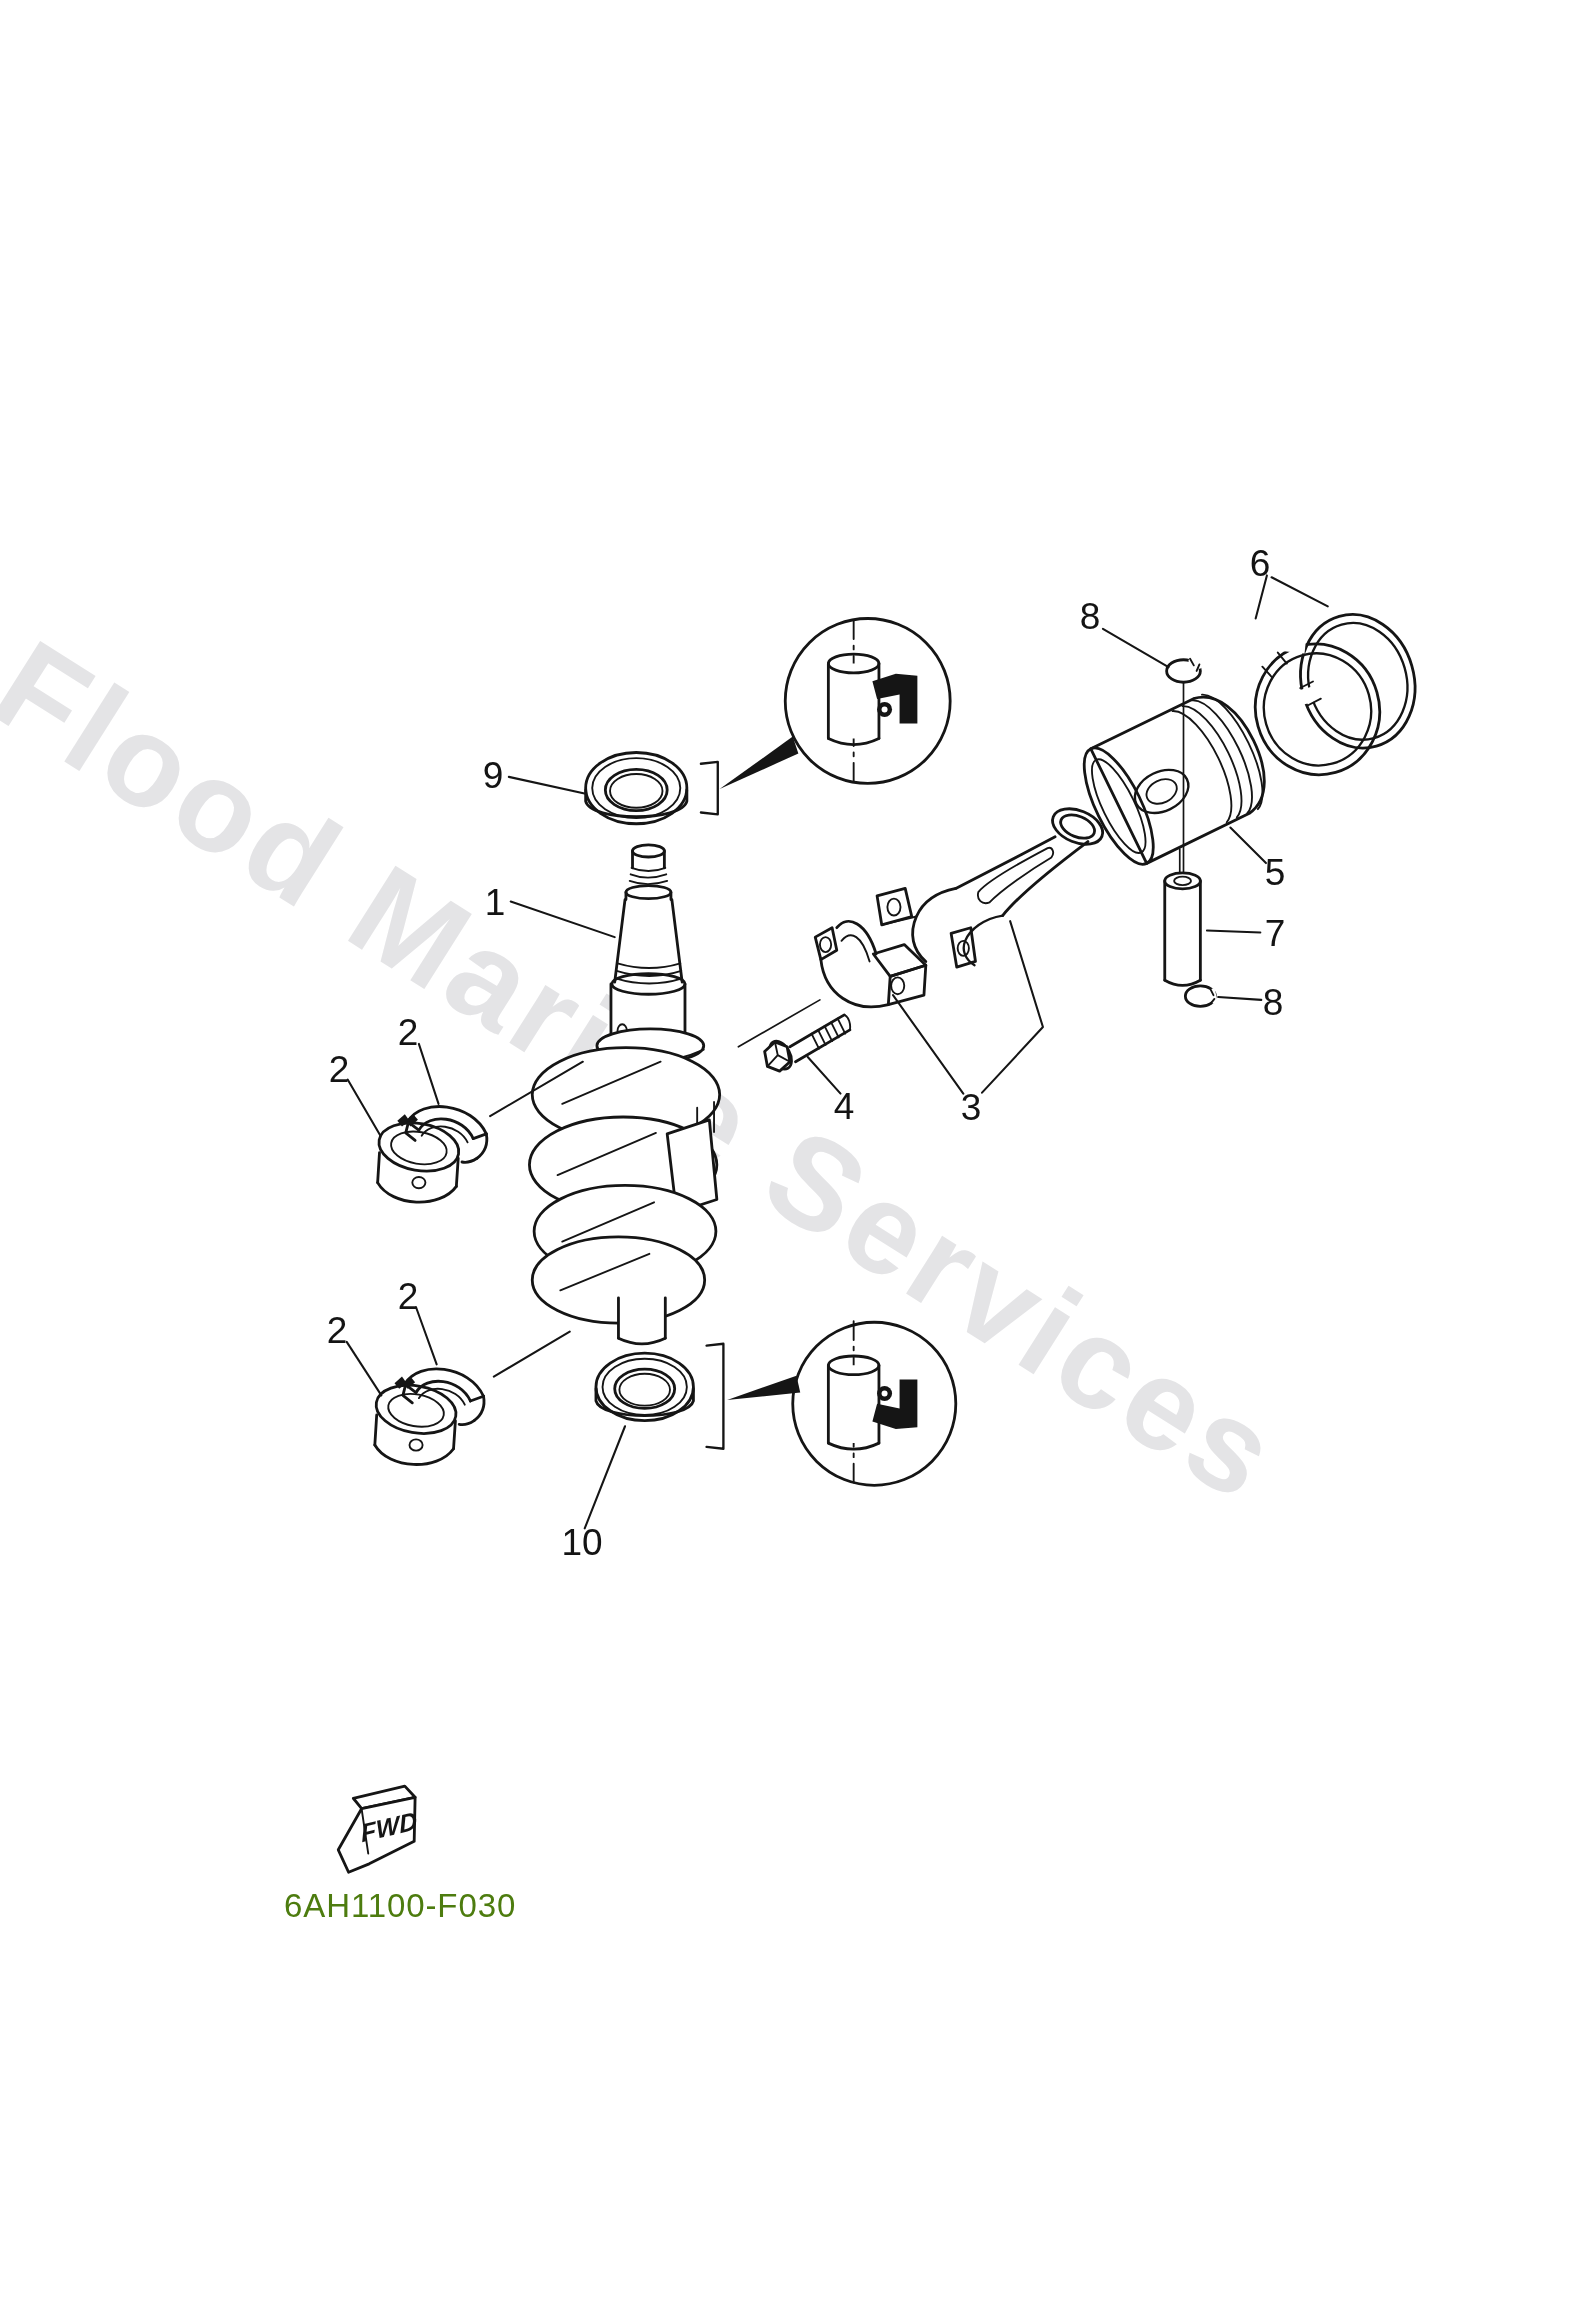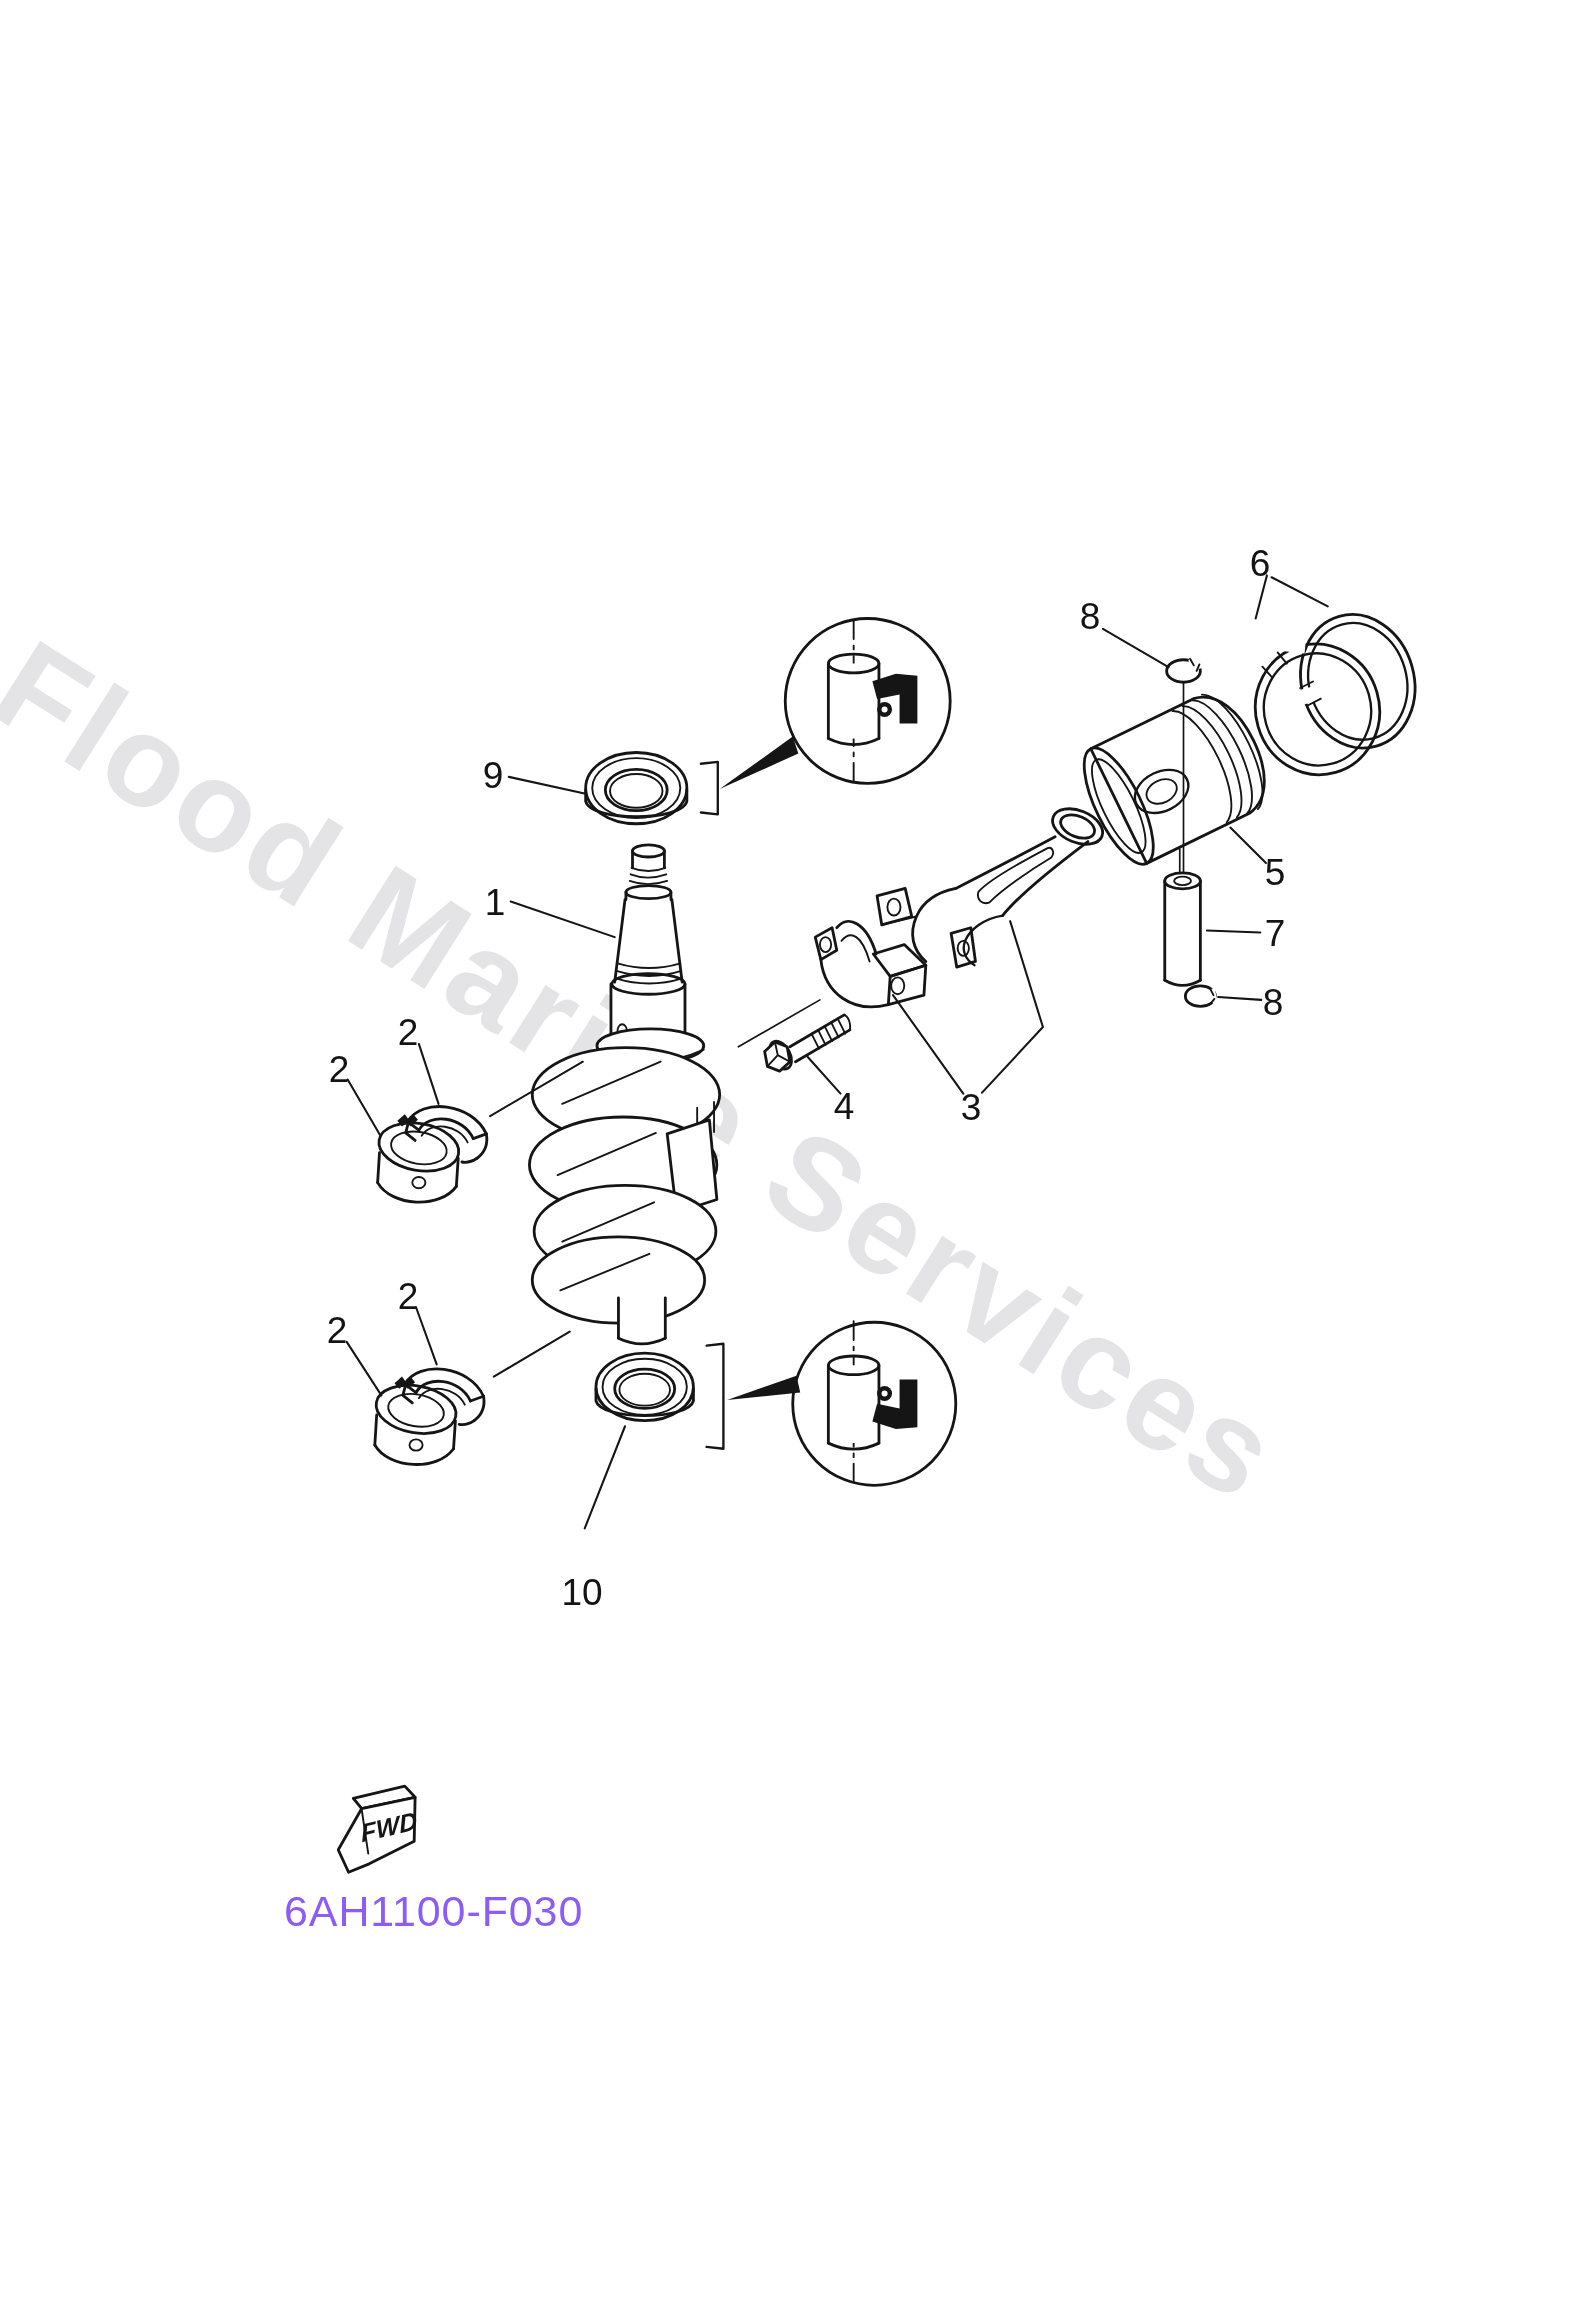--- a/index.html
+++ b/index.html
@@ -14,21 +14,21 @@
     font-size:129px;font-weight:bold;letter-spacing:5.6px;
     color:#e4e4e6;white-space:nowrap;user-select:none;
   }
   .art{position:absolute;left:0;top:0;}
   .plabel{
     position:absolute;transform:translate(-50%,-50%);
     font-size:37px;color:#141414;line-height:1;
   }
   .code{
     position:absolute;left:284px;top:1887px;
-    font-size:43px;letter-spacing:0.9px;color:#8b5cf6;
+    font-size:33px;letter-spacing:0.9px;color:#4d7c0f;
   }
 </style>
 </head>
 <body>
 
 <div class="page">
 
   <div class="watermark">Flood Marine Services</div>
 
   <svg class="art" width="1578" height="2324" viewBox="0 0 1684 2480" fill="none" stroke="#151515" stroke-width="3" stroke-linecap="round" stroke-linejoin="round">
@@ -238,21 +238,21 @@
       <text transform="translate(416,1959) rotate(-13) skewX(-8)" text-anchor="middle" font-size="27" font-weight="bold" font-style="italic" fill="#151515" stroke="none" font-family="Liberation Sans, sans-serif">FWD</text>
     </g>
   </svg>
 
   <div class="plabel" style="left:493px;top:775px">9</div>
   <div class="plabel" style="left:495px;top:902px">1</div>
   <div class="plabel" style="left:408px;top:1032px">2</div>
   <div class="plabel" style="left:339px;top:1069px">2</div>
   <div class="plabel" style="left:408px;top:1296px">2</div>
   <div class="plabel" style="left:337px;top:1330px">2</div>
-  <div class="plabel" style="left:582px;top:1592px">10</div>
+  <div class="plabel" style="left:582px;top:1542px">10</div>
   <div class="plabel" style="left:844px;top:1106px">4</div>
   <div class="plabel" style="left:971px;top:1107px">3</div>
   <div class="plabel" style="left:1090px;top:616px">8</div>
   <div class="plabel" style="left:1260px;top:563px">6</div>
   <div class="plabel" style="left:1275px;top:872px">5</div>
   <div class="plabel" style="left:1275px;top:933px">7</div>
   <div class="plabel" style="left:1273px;top:1002px">8</div>
 
   <div class="code">6AH1100-F030</div>
 </div>

